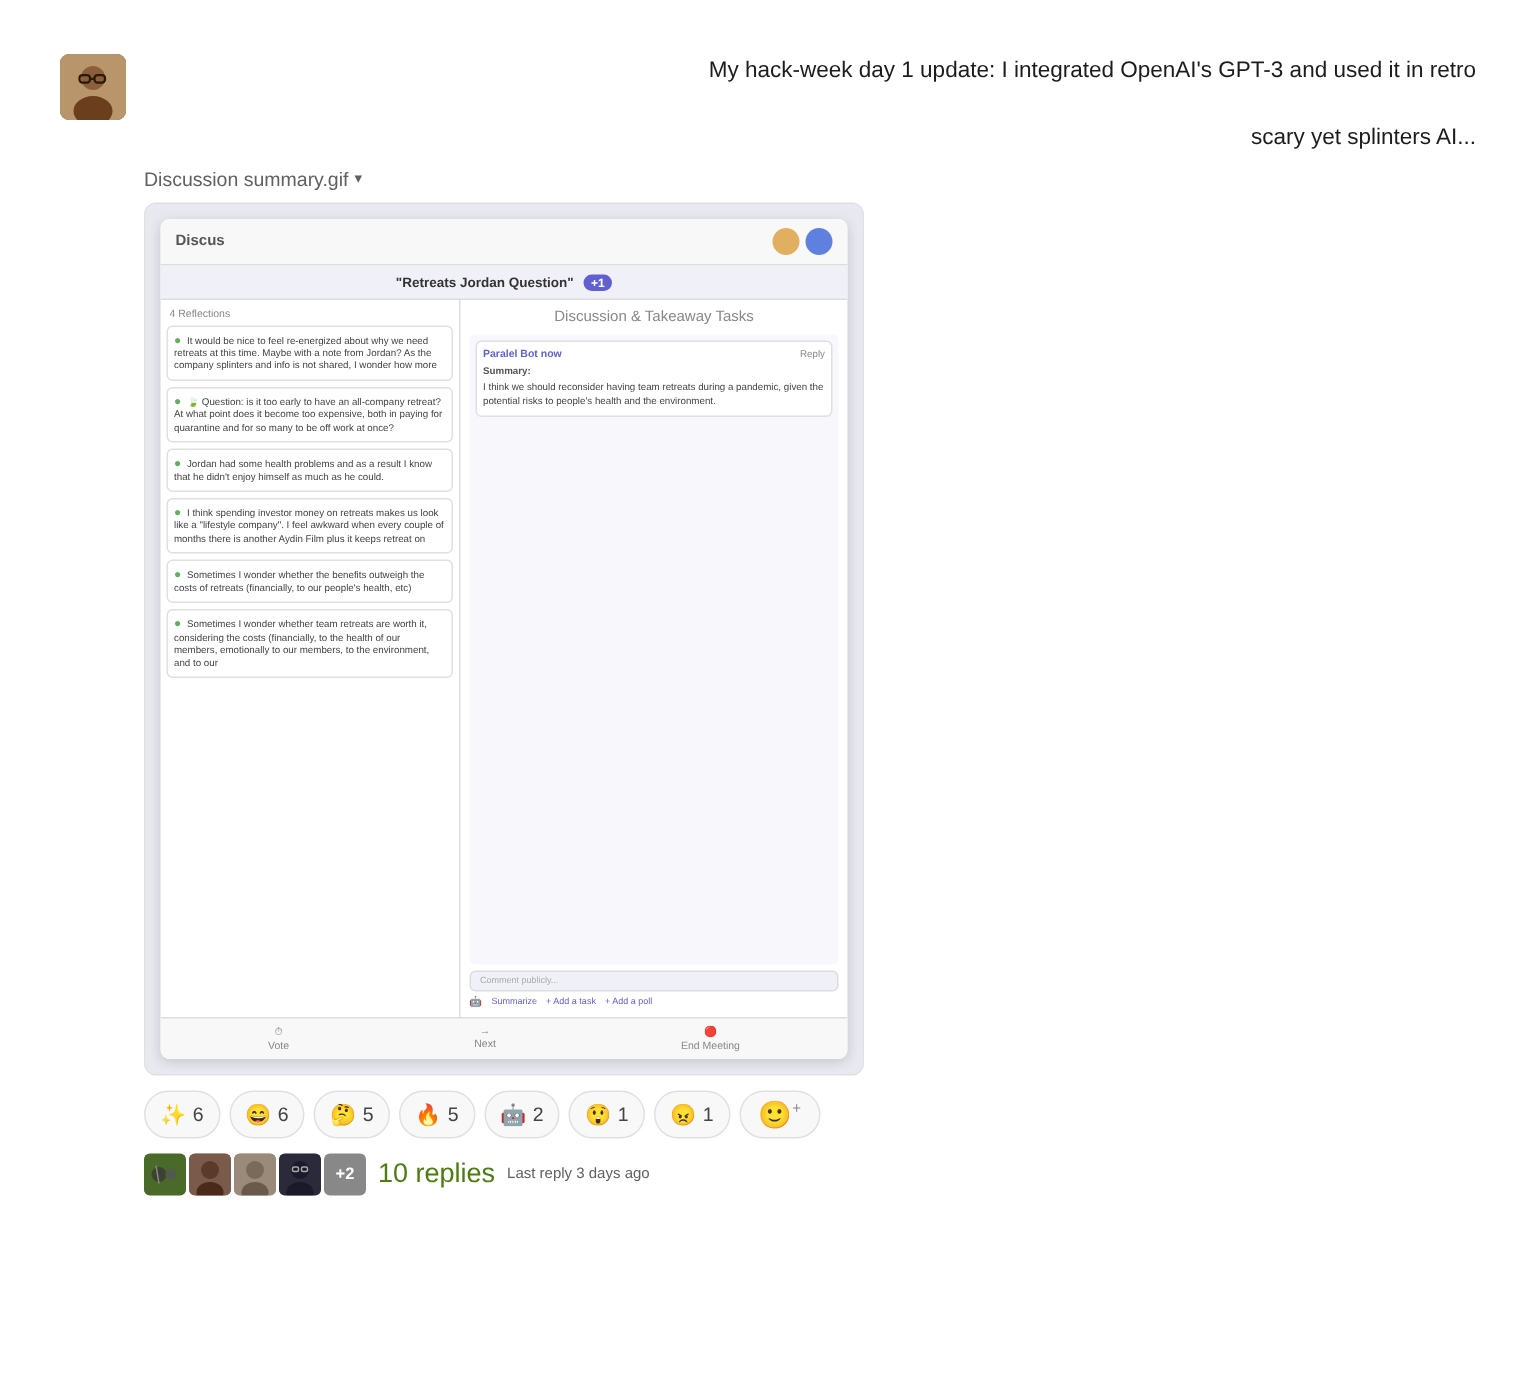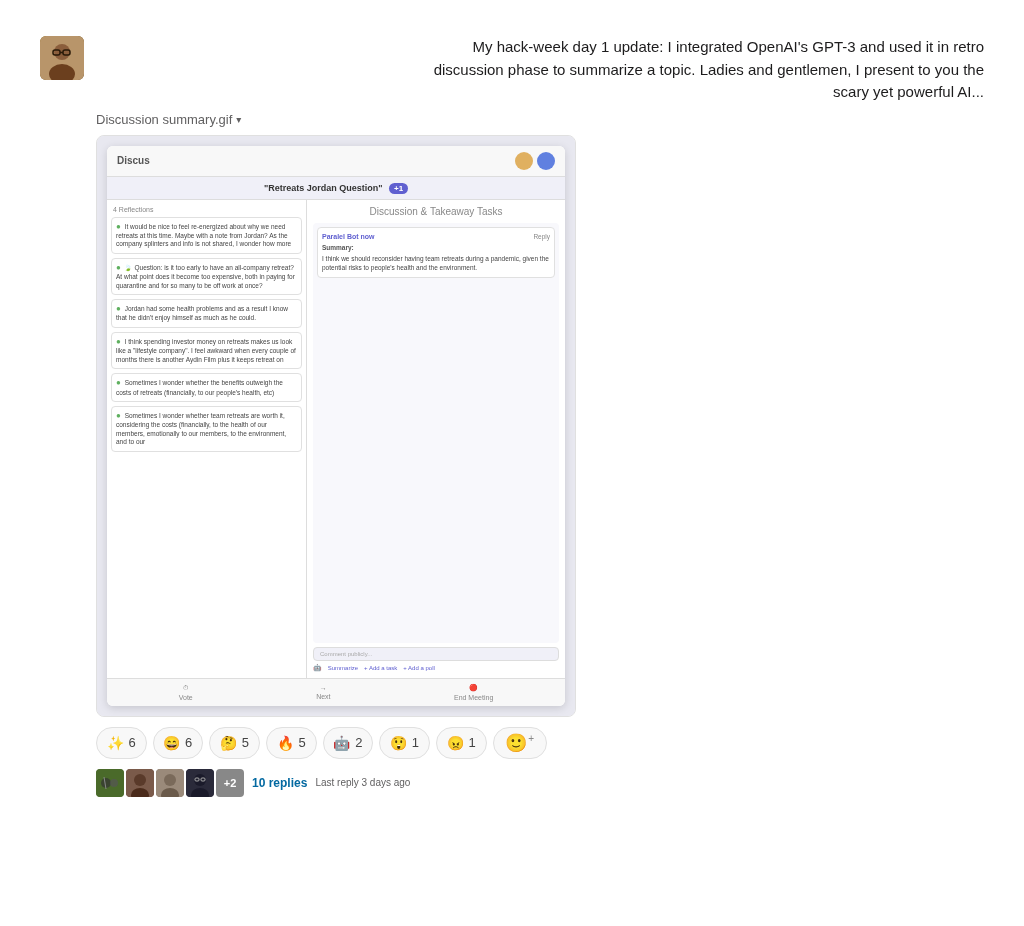--- a/index.html
+++ b/index.html
@@ -309,23 +309,23 @@
       justify-content: center;
       font-size: 11px;
       color: white;
       font-weight: bold;
     }
     .reply-avatar.more {
       background: #666;
       font-size: 10px;
     }
     .reply-count {
-      font-size: 12px;
-      color: #0369a1;
-      font-weight: 700;
+      font-size: 18px;
+      color: #4d7c0f;
+      font-weight: 400;
       cursor: pointer;
     }
     .reply-meta {
       font-size: 10px;
       color: #616061;
     }
   </style>
 </head>
 <body>
 
@@ -342,22 +342,22 @@
         <rect x="23" y="14" width="7" height="5" rx="2" fill="none" stroke="#2a1a08" stroke-width="1.5"></rect>
         <line x1="20" y1="16.5" x2="23" y2="16.5" stroke="#2a1a08" stroke-width="1.5"></line>
       </svg>
     </div>
   </div>
 
   <div class="message-content">
 
     <div class="message-text">
       <span>My hack-week day 1 update: I integrated OpenAI's GPT-3 and used it in retro</span><br>
-      <span>discussion phase to summarize a topic. Ladies and gentlemen, I present to you the</span><br>
-      <span>scary yet powerful AI...</span>
+      <br>
+      <span>scary yet splinters AI...</span>
     </div>
 
     <div class="attachment-label">
       <span>Discussion summary.gif</span>
       <span class="chevron">▾</span>
     </div>
 
     <div class="gif-preview">
       <div class="gif-inner">
         <div class="retro-app">

